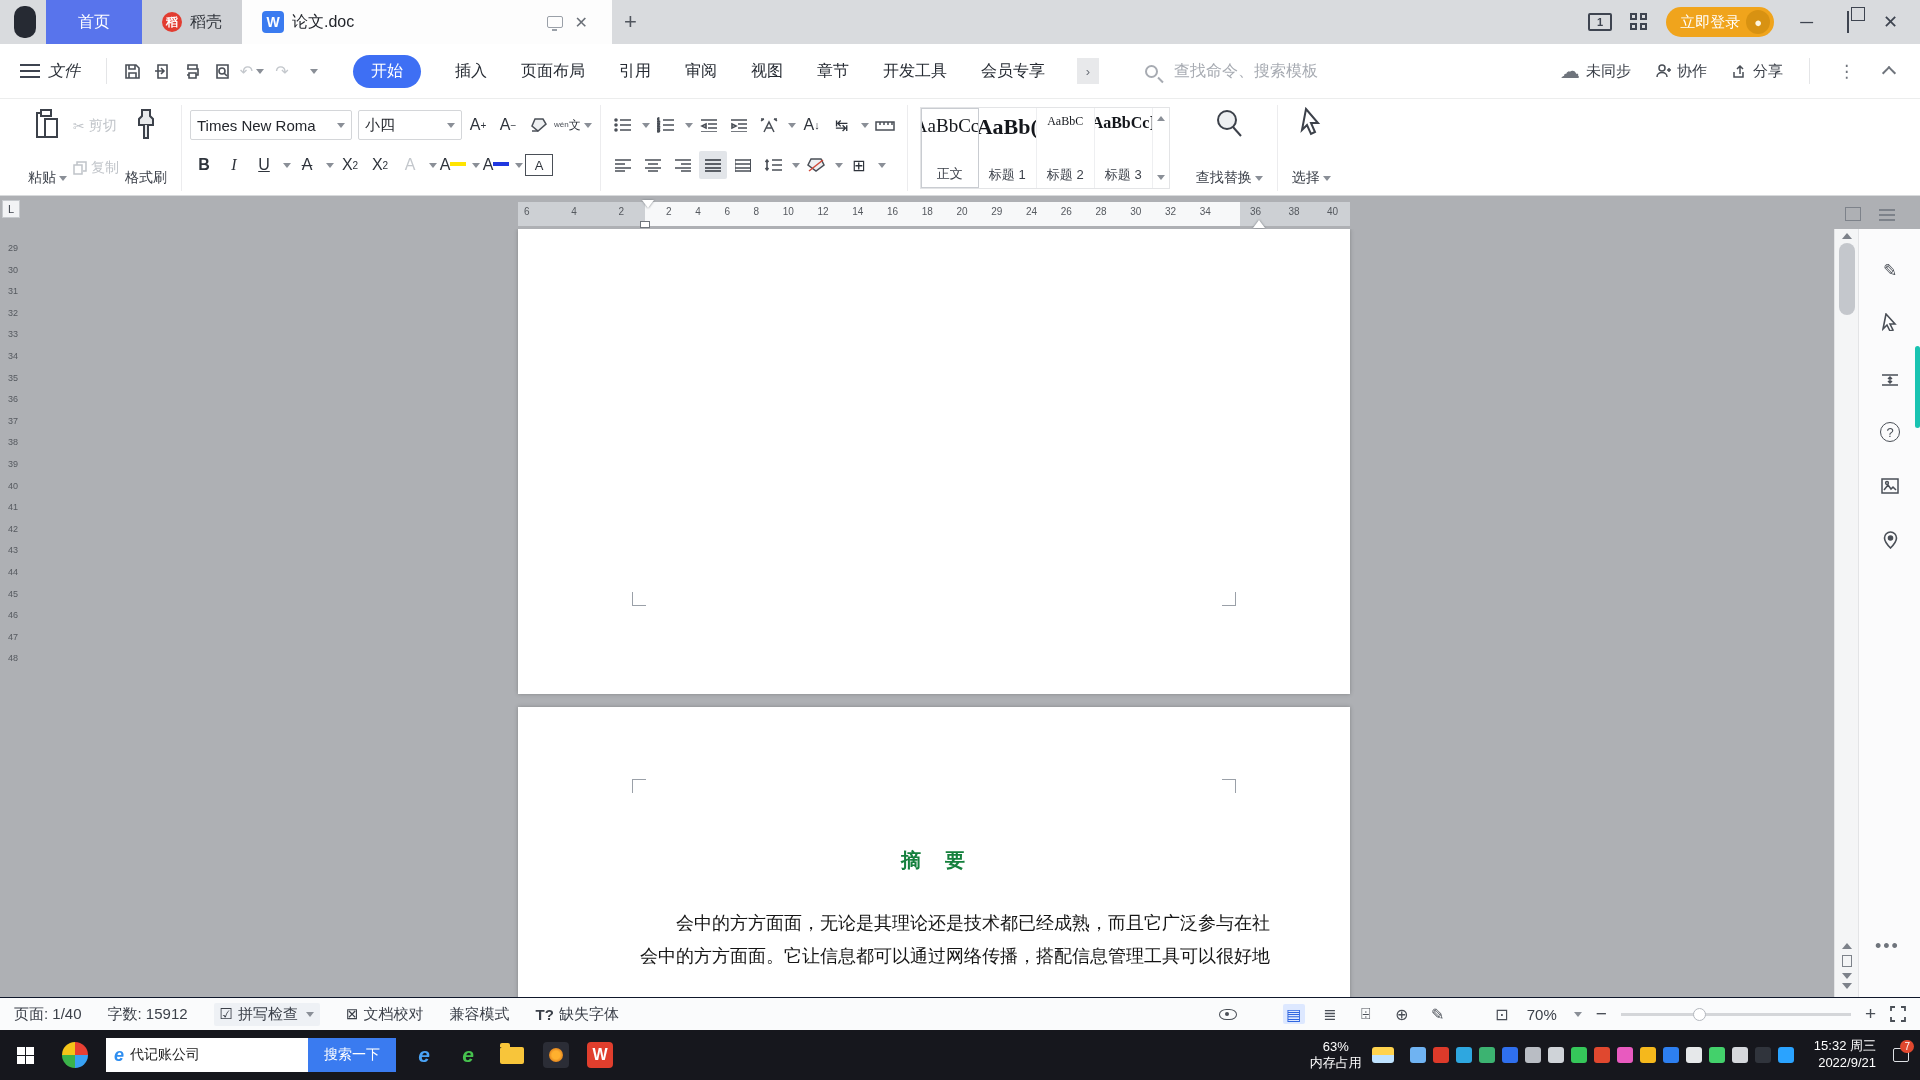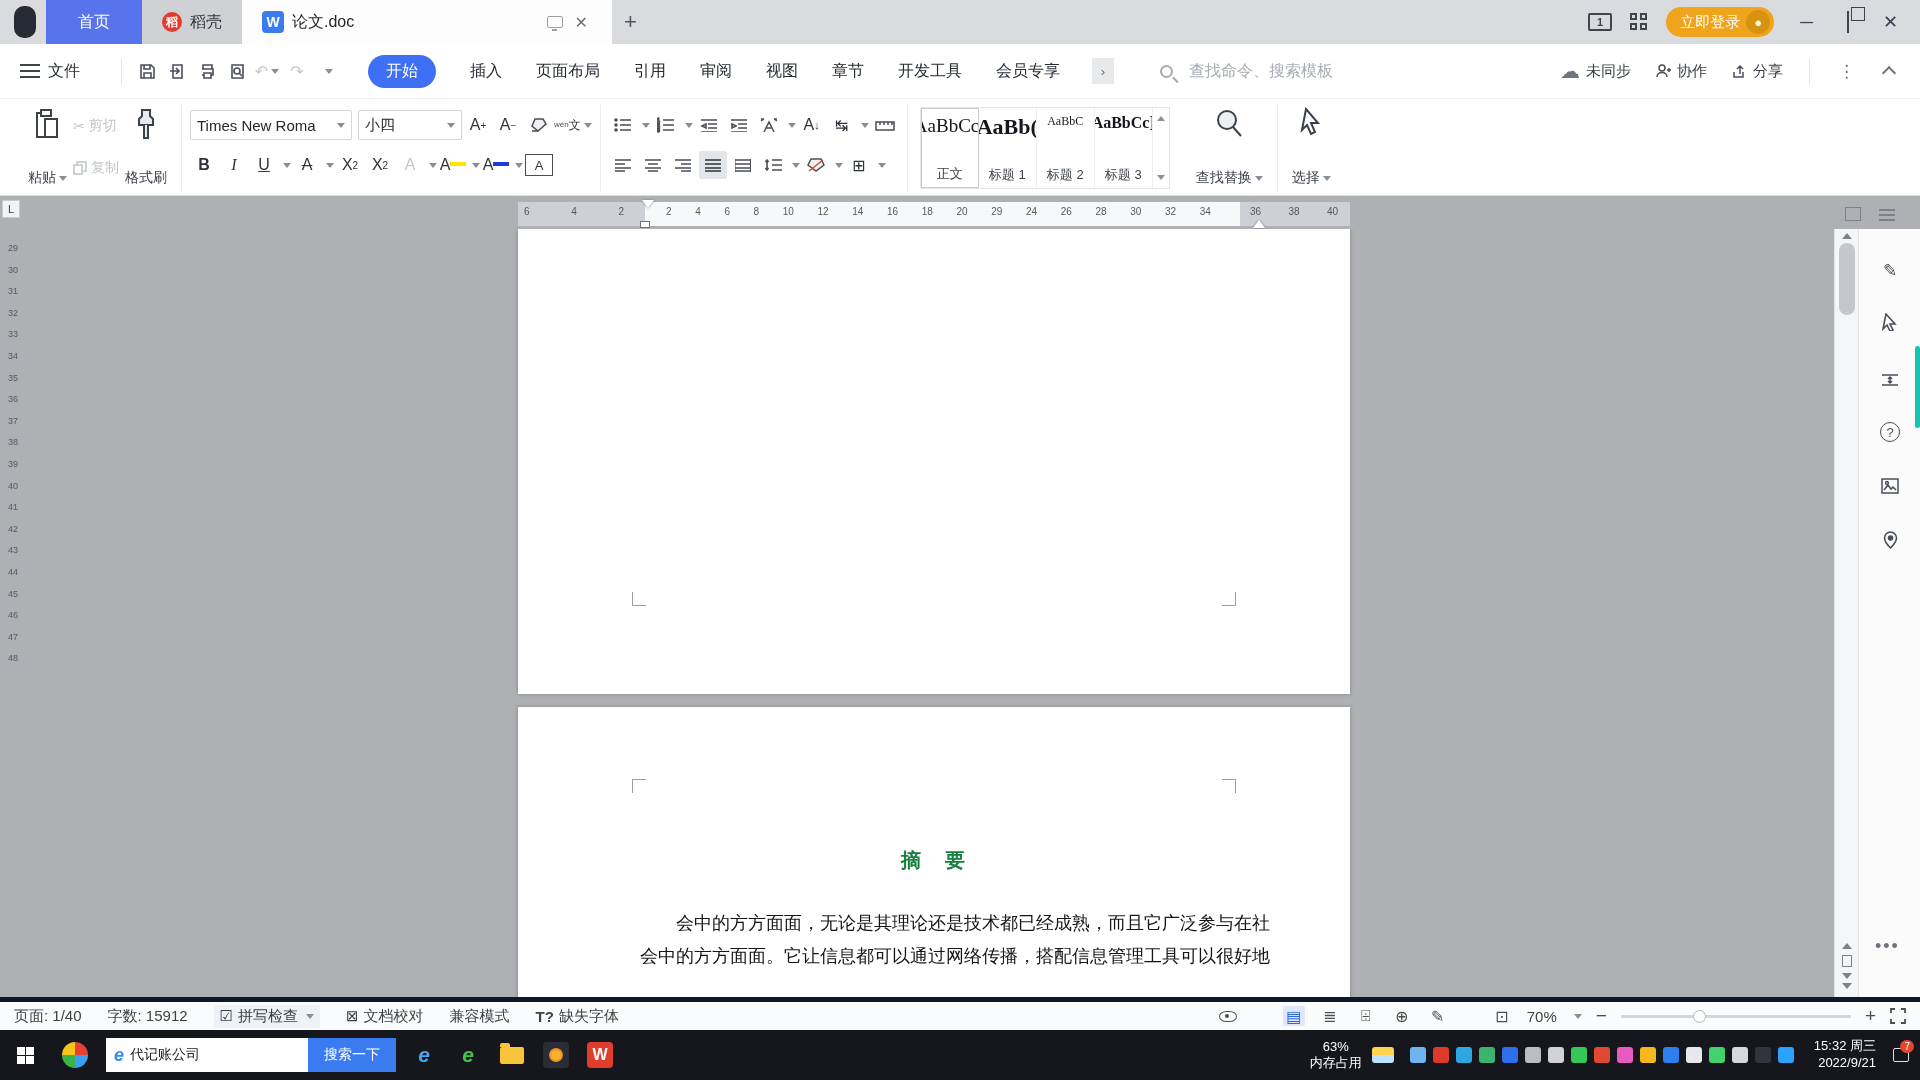--- a/index.html
+++ b/index.html
@@ -27,21 +27,21 @@
   .login-btn { height:30px; background:#f0a41c; border-radius:15px; color:#fff; font-size:15px; display:flex; align-items:center; gap:6px; padding:0 4px 0 14px; }
   .login-avatar { width:24px; height:24px; border-radius:50%; background:#d89212; color:#fff7e0; display:flex; align-items:center; justify-content:center; font-size:13px; }
   .winbtn { font-size:18px; color:#3e4450; padding:0 8px; }
   .ic-restore { width:13px; height:13px; border:1.5px solid #3e4450; position:relative; }
   .ic-restore:before { content:""; position:absolute; left:3px; top:-5px; width:12px; height:12px; border:1.5px solid #3e4450; background:#d9dbde; }
 
   
   .menubar { position:absolute; left:0; top:44px; width:1920px; height:55px; background:#fff; border-bottom:1px solid #eceded; display:flex; align-items:center; font-size:16px; color:#2b3038; }
   .hamb { width:20px; height:14px; border-top:2px solid #3e4450; border-bottom:2px solid #3e4450; position:relative; margin:0 8px 0 20px; }
   .hamb:before { content:""; position:absolute; left:0; top:4px; width:100%; height:2px; background:#3e4450; }
-  .file-label { margin-right:31px; }
+  .file-label { margin-right:16px;font-style:italic; }
   .vdiv { width:1px; height:26px; background:#e4e5e7; margin:0 10px; }
   .qicon { width:30px; height:30px; display:flex; align-items:center; justify-content:center; color:#4a4f57; }
   .qicon svg { stroke:#4a4f57; fill:none; stroke-width:1.6; }
   .qicon.dim { color:#c3c7cc; }
   .dd { width:0; height:0; border-left:4px solid transparent; border-right:4px solid transparent; border-top:5px solid #8a8f97; display:inline-block; margin-left:3px; }
   .rtabs { display:flex; align-items:center; gap:34px; margin-left:26px; }
   .rtab { color:#262b33; }
   .rtab.active { background:#3e6ff4; color:#fff; border-radius:17px; padding:6px 18px; }
   .rtab.cut { width:22px; overflow:hidden; white-space:nowrap; }
   .tab-more { width:22px; height:26px; background:#e8e9eb; color:#6b7078; display:flex; align-items:center; justify-content:center; font-size:13px; margin-left:-24px; }
@@ -126,21 +126,21 @@
   .rp-ic { position:absolute; left:18px; width:26px; height:26px; display:flex; align-items:center; justify-content:center; color:#4a4f57; font-size:17px; }
   .rp-ic svg { stroke:#4a4f57; fill:none; stroke-width:1.6; }
   .teal-strip { position:absolute; right:0; top:117px; width:5px; height:82px; background:#19c3b1; border-radius:3px; }
   .mini-top { position:absolute; top:-22px; display:flex; gap:18px; left:-14px; }
   .mini-ic { width:16px; height:14px; border:1.5px solid #7d828a; }
   .mini-lines { width:16px; height:12px; border-top:2px solid #7d828a; border-bottom:2px solid #7d828a; position:relative; margin-top:2px; }
   .mini-lines:before { content:""; position:absolute; top:3px; left:0; width:100%; height:2px; background:#7d828a; }
   .rp-dots { position:absolute; left:16px; bottom:40px; color:#6f747c; font-size:18px; letter-spacing:2px; }
 
   
-  .statusbar { position:absolute; left:0; top:997px; width:1920px; height:33px; background:#fafbfc; border-top:5px solid #0f172a; display:flex; align-items:center; font-size:15px; color:#3c414a; padding:0 14px; }
+  .statusbar { position:absolute; left:0; top:997px; width:1920px; height:33px; background:#fafbfc; border-top:1px solid #0f172a; display:flex; align-items:center; font-size:15px; color:#3c414a; padding:0 14px; }
   .sb-item { display:flex; align-items:center; gap:5px; margin-right:26px; white-space:nowrap; }
   .sb-item.hl { background:#eef1f5; padding:2px 6px; border-radius:2px; }
   .sb-ic { font-size:15px; color:#3c414a; }
   .sb-right { margin-left:auto; display:flex; align-items:center; gap:14px; }
   .eye { width:18px; height:11px; border:1.6px solid #4a4f57; border-radius:50%/60%; position:relative; }
   .eye:after { content:""; position:absolute; left:5px; top:2px; width:4px; height:4px; border-radius:50%; background:#4a4f57; }
   .view-ic { width:22px; height:20px; display:flex; align-items:center; justify-content:center; font-size:16px; color:#4a4f57; }
   .view-ic.active { background:#dde8ff; color:#2f66e0; border-radius:2px; }
   .zoom-slider { width:230px; height:3px; background:#d4d6d9; position:relative; }
   .zoom-thumb { position:absolute; left:72px; top:-5px; width:13px; height:13px; border-radius:50%; background:#fff; border:1px solid #b3b7bd; }

